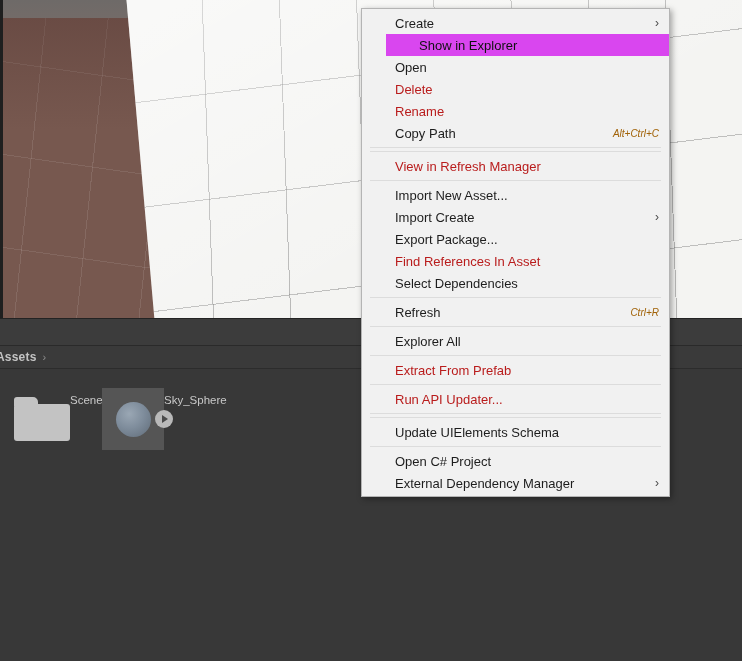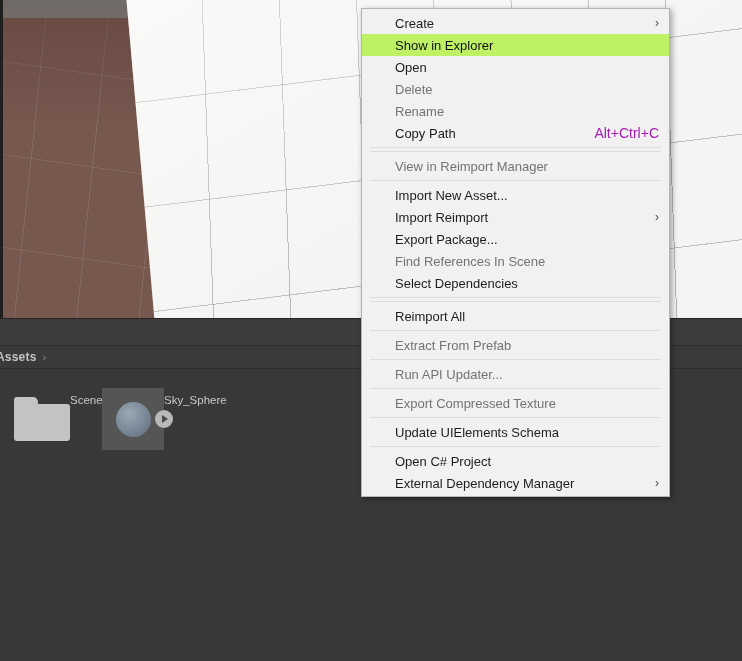--- a/index.html
+++ b/index.html
@@ -278,31 +278,33 @@
     height: 22px;
     display: flex;
     align-items: center;
     padding: 0 10px 0 33px;
     font-size: 13px;
     color: #1d1d1d;
     position: relative;
     white-space: nowrap;
     box-sizing: border-box;
   }
-  .menu-item.disabled { color: #737373; }
+  .menu-item.disabled { color: #b91c1c; }
   .menu-item.selected {
-    background: #bef264;
+    background: #d946ef;
     color: #111111;
+    margin-left: 24px;
   }
   .menu-item .label { flex: 0 0 auto; }
   .menu-item .shortcut {
     margin-left: auto;
-    color: #a21caf;
-    font-size: 14px;
+    color: #a16207;
+    font-size: 10px;
     padding-left: 20px;
+    font-style: italic;
   }
   .menu-item .submenu-arrow {
     margin-left: auto;
     color: #4a4a4a;
     font-size: 12px;
     line-height: 1;
     padding-left: 18px;
   }
   .menu-sep {
     height: 1px;
@@ -379,56 +381,57 @@
       <div class="menu-item disabled">
         <span class="label">Rename</span>
       </div>
       <div class="menu-item">
         <span class="label">Copy Path</span>
         <span class="shortcut">Alt+Ctrl+C</span>
       </div>
       <div class="menu-sep"></div>
       <div class="menu-sep"></div>
       <div class="menu-item disabled">
-        <span class="label">View in Reimport Manager</span>
+        <span class="label">View in Refresh Manager</span>
       </div>
       <div class="menu-sep"></div>
       <div class="menu-item">
         <span class="label">Import New Asset...</span>
       </div>
       <div class="menu-item">
-        <span class="label">Import Reimport</span>
+        <span class="label">Import Create</span>
         <span class="submenu-arrow">›</span>
       </div>
       <div class="menu-item">
         <span class="label">Export Package...</span>
       </div>
       <div class="menu-item disabled">
-        <span class="label">Find References In Scene</span>
+        <span class="label">Find References In Asset</span>
       </div>
       <div class="menu-item">
         <span class="label">Select Dependencies</span>
       </div>
       <div class="menu-sep"></div>
-      <div class="menu-sep"></div>
-      <div class="menu-item">
-        <span class="label">Reimport All</span>
+      <div class="menu-item">
+        <span class="label">Refresh</span>
+        <span class="shortcut">Ctrl+R</span>
+      </div>
+      <div class="menu-sep"></div>
+      <div class="menu-item">
+        <span class="label">Explorer All</span>
       </div>
       <div class="menu-sep"></div>
       <div class="menu-item disabled">
         <span class="label">Extract From Prefab</span>
       </div>
       <div class="menu-sep"></div>
       <div class="menu-item disabled">
         <span class="label">Run API Updater...</span>
       </div>
       <div class="menu-sep"></div>
-      <div class="menu-item disabled">
-        <span class="label">Export Compressed Texture</span>
-      </div>
       <div class="menu-sep"></div>
       <div class="menu-item">
         <span class="label">Update UIElements Schema</span>
       </div>
       <div class="menu-sep"></div>
       <div class="menu-item">
         <span class="label">Open C# Project</span>
       </div>
       <div class="menu-item">
         <span class="label">External Dependency Manager</span>

